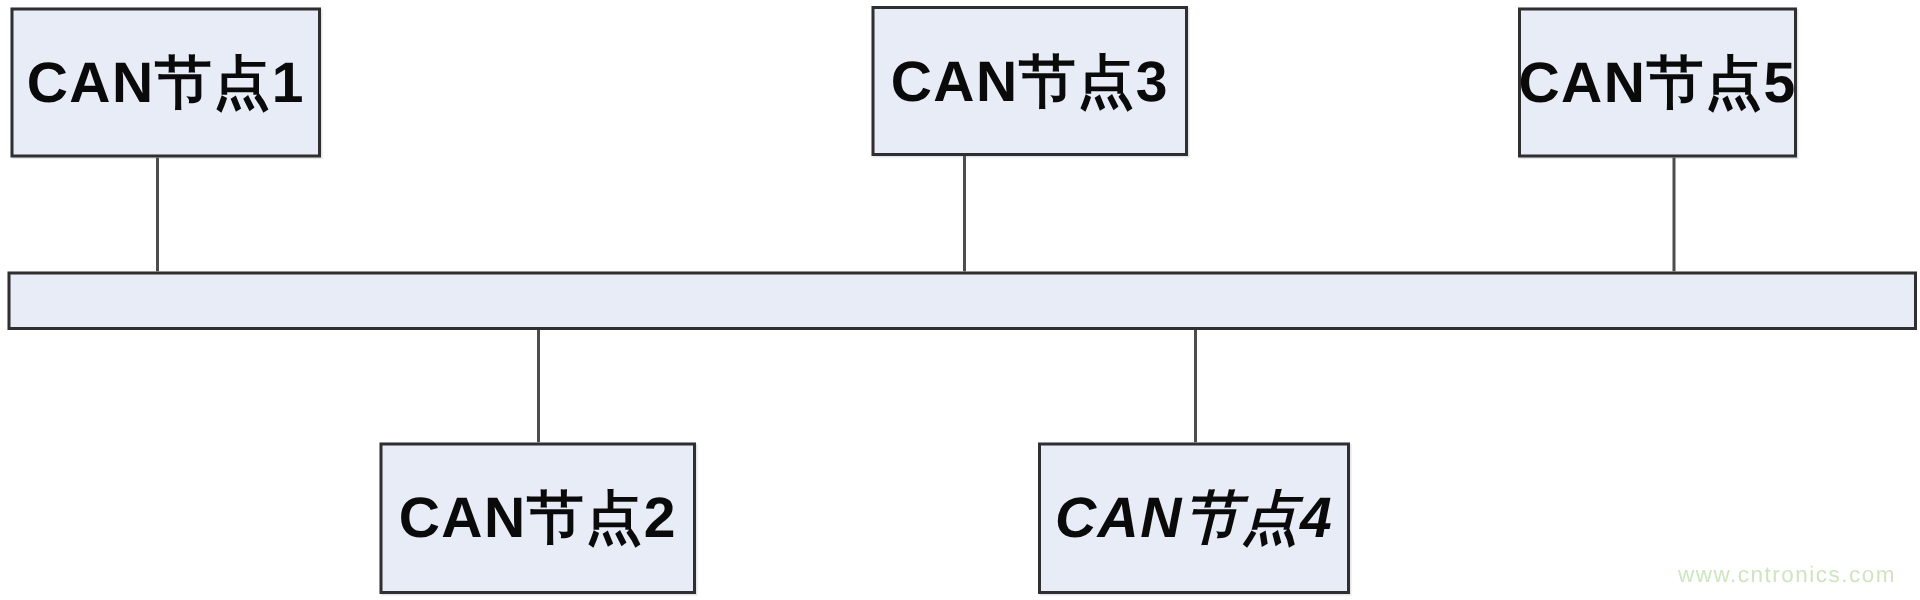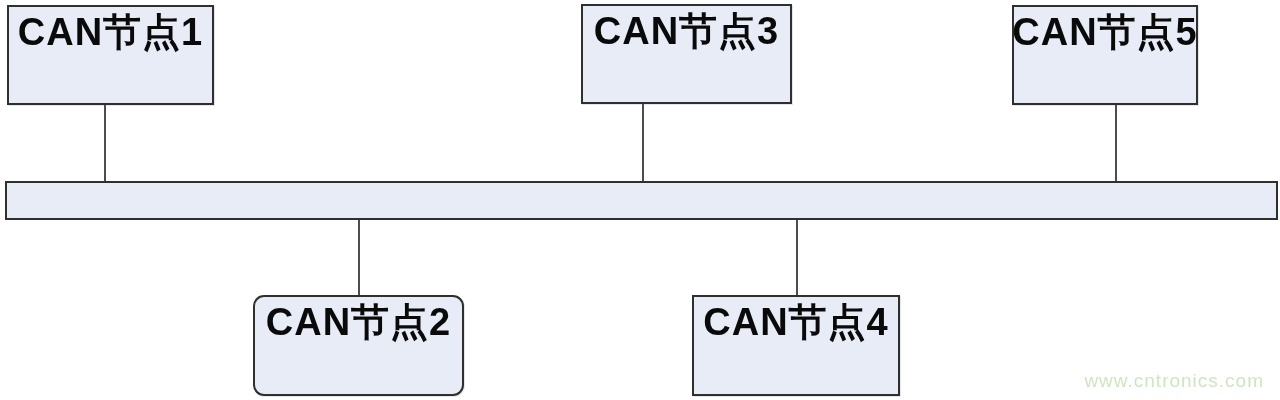--- a/index.html
+++ b/index.html
@@ -11,35 +11,35 @@
   }
   *{margin:0;padding:0;box-sizing:border-box;}
   html,body{width:1280px;height:400px;background:#ffffff;overflow:hidden;}
   body{font-family:"Liberation Sans","DejaVu Sans",sans-serif;}
   .canvas{position:relative;width:1280px;height:400px;background:#ffffff;}
 
   .node{
     position:absolute;
     background:var(--node-fill);
     border:2px solid var(--node-border);
-    display:flex;align-items:flex-start;justify-content:center;
+    display:flex;align-items:center;justify-content:center;
     box-shadow:1px 1px 0 rgba(150,150,170,0.25);
   }
   .node span{
     font-size:38px;
     font-weight:bold;
     color:var(--label);
     letter-spacing:1px;
     white-space:nowrap;
   }
   .n1{left:7px;   top:5px;   width:207px;height:100px;}
   .n3{left:538px; top:4px;   width:211px;height:100px;margin-left:43px;}
   .n5{left:1012px;top:5px;   width:186px;height:100px;}
-  .n2{left:253px; top:295px; width:211px;height:101px;border-radius:11px;}
-  .n4{left:692px; top:295px; width:208px;height:101px;}
+  .n2{left:253px; top:295px; width:211px;height:101px;}
+  .n4{left:692px; top:295px; width:208px;height:101px;font-style:italic;}
 
   .bus{
     position:absolute;
     left:5px;top:181px;width:1273px;height:39px;
     background:var(--node-fill);
     border:2px solid var(--node-border);
   }
 
   .connector{
     position:absolute;
@@ -48,21 +48,21 @@
   }
   .c1{left:104px; top:105px;height:76px;}
   .c3{left:642px; top:104px;height:77px;}
   .c5{left:1115px;top:105px;height:76px;}
   .c2{left:358px; top:220px;height:75px;}
   .c4{left:796px; top:220px;height:75px;}
 
   .watermark{
     position:absolute;
     right:16px;bottom:8px;
-    font-size:19px;
+    font-size:15px;
     color:var(--watermark);
     letter-spacing:1px;
   }
 </style>
 </head>
 <body>
 
 <div class="canvas">
 
   <div class="node n1">

